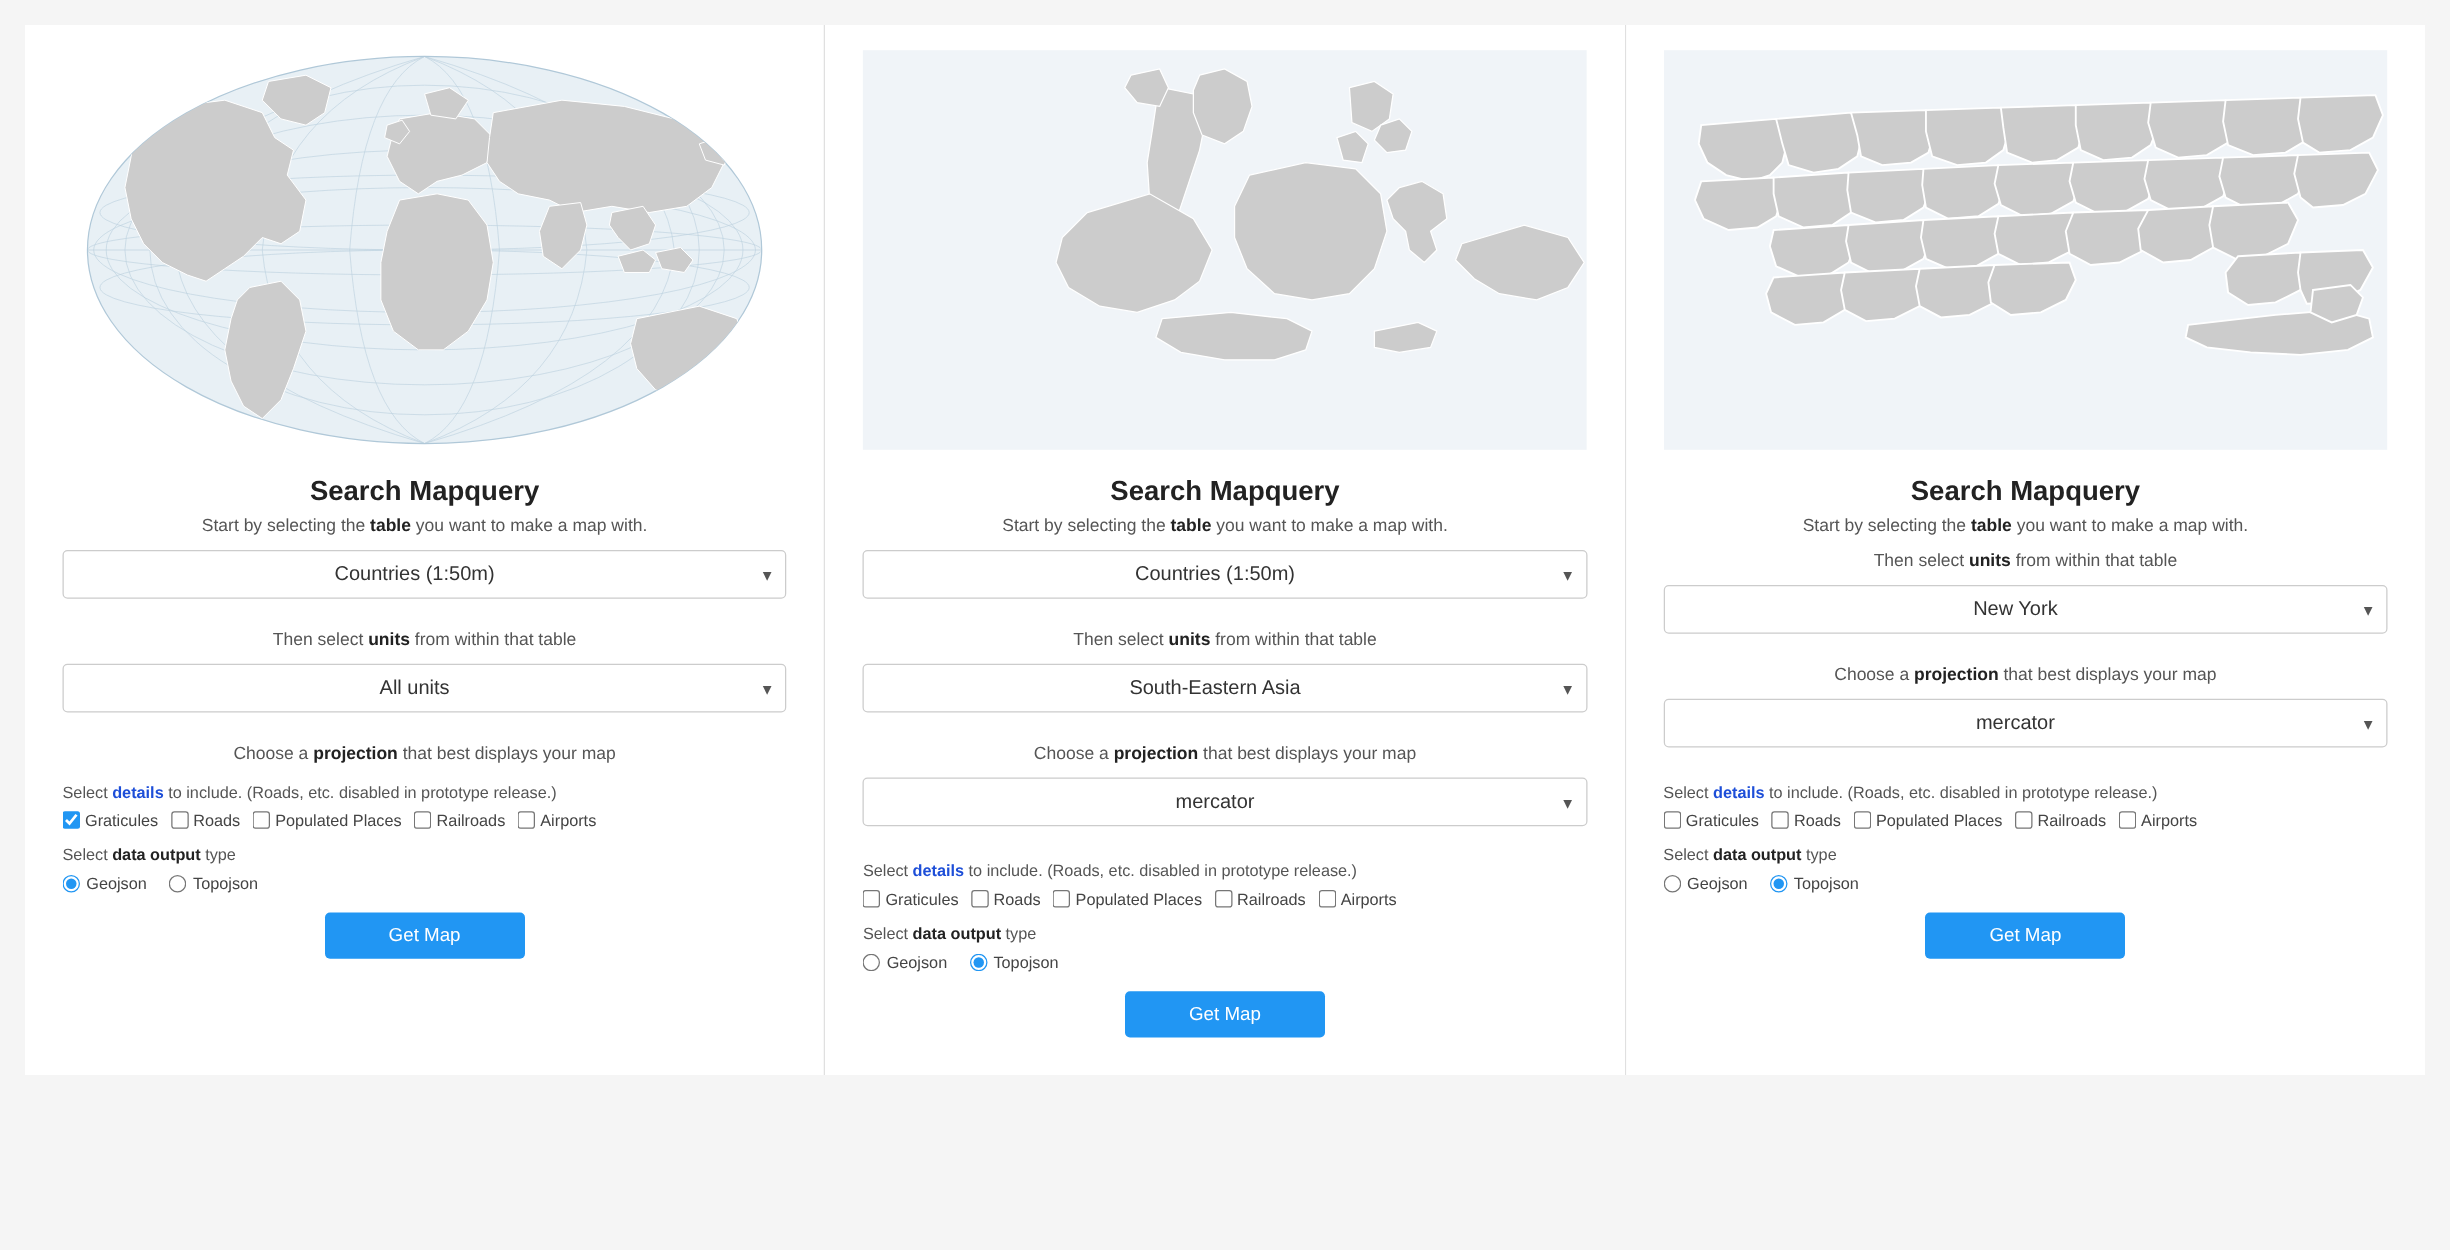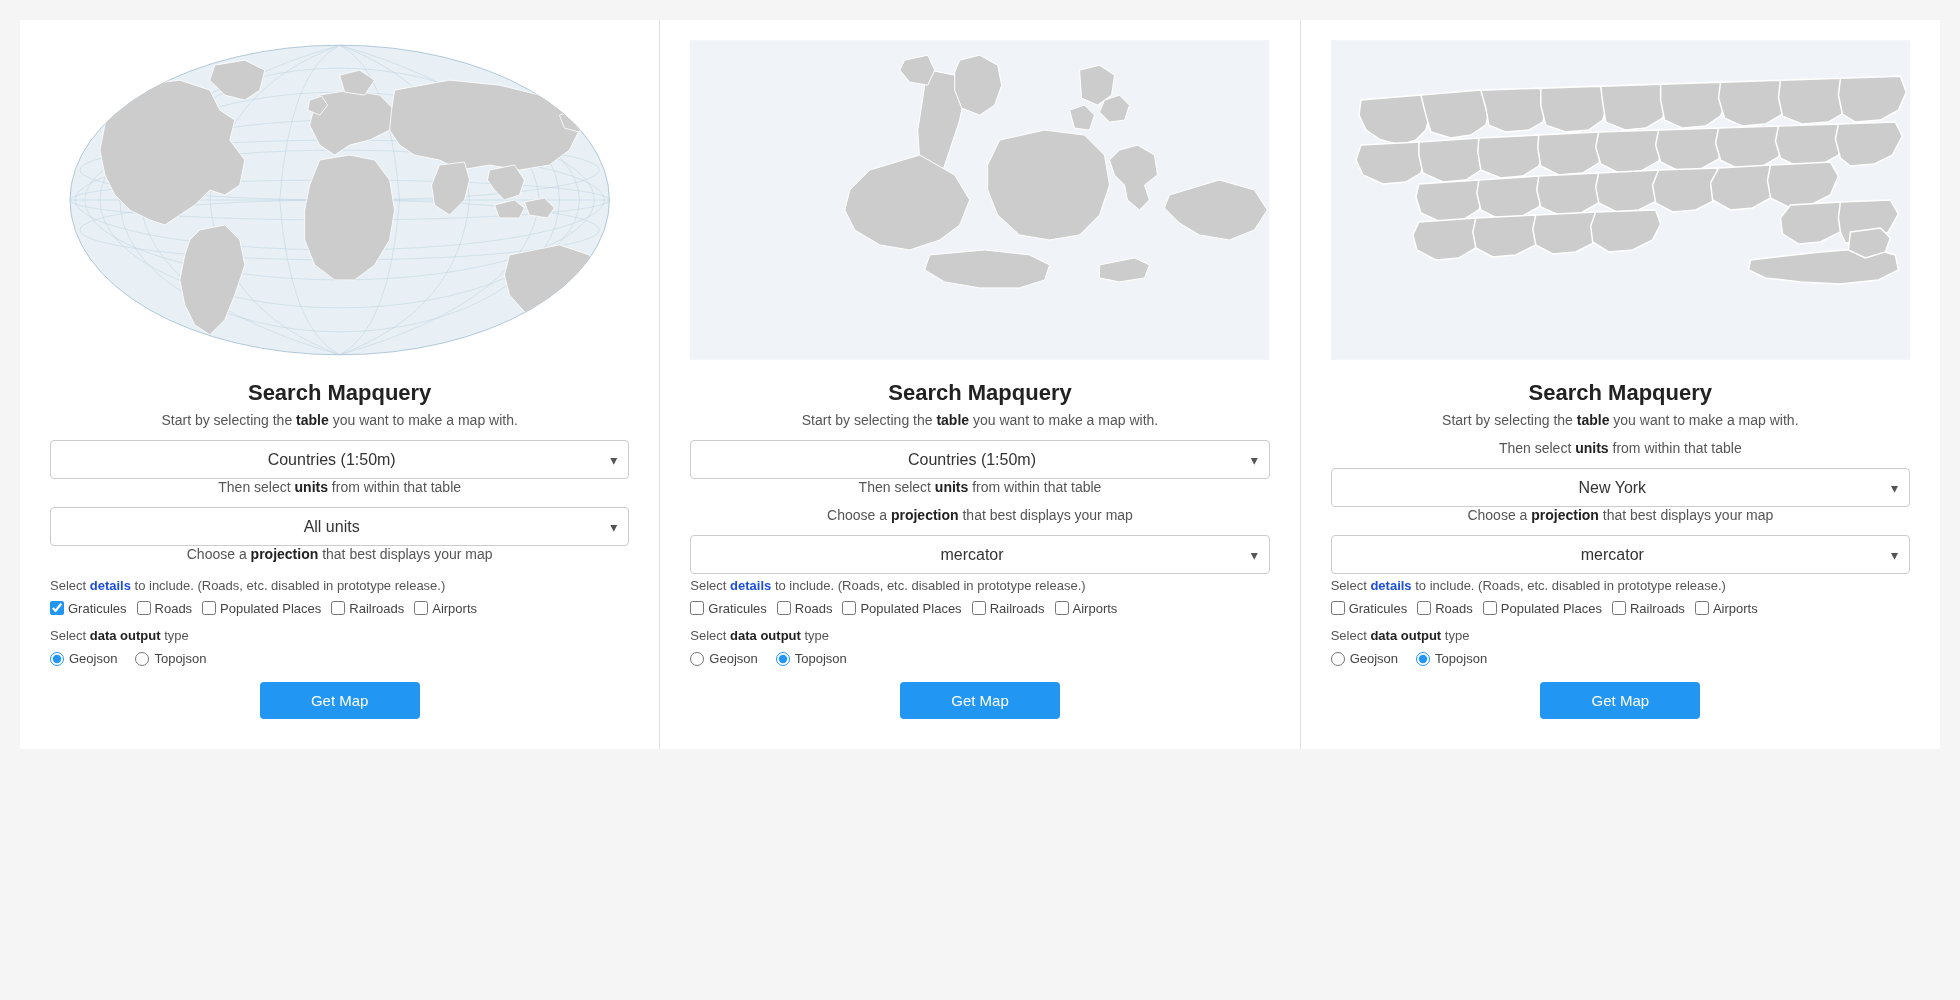--- a/index.html
+++ b/index.html
@@ -54,21 +54,21 @@
       margin-bottom: 12px;
       text-align: center;
     }
     .panel-subtitle b {
       font-weight: 700;
       color: #222;
     }
     .select-wrapper {
       width: 100%;
       position: relative;
-      margin-bottom: 0;
+      margin-bottom: 24px;
     }
     .select-wrapper select {
       width: 100%;
       padding: 10px 30px 10px 14px;
       font-size: 16px;
       border: 1px solid #ccc;
       border-radius: 4px;
       appearance: none;
       background: #fff;
       color: #333;
@@ -324,20 +324,25 @@
       Start by selecting the <b>table</b> you want to make a map with.
     </div>
     <div class="select-wrapper">
       <select>
         <option selected="">Countries (1:50m)</option><option>Countries (1:10m)</option><option>US Counties (1:20m)</option><option>US States</option>
       </select>
     </div>
     <div class="panel-subtitle">
       Then select <b>units</b> from within that table
     </div>
+    <div class="select-wrapper">
+      <select>
+        <option>All units</option><option selected="">South-Eastern Asia</option><option>New York</option>
+      </select>
+    </div>
     <div class="panel-subtitle">
       Choose a <b>projection</b> that best displays your map
     </div>
     <div class="select-wrapper">
       <select>
         <option>kavrayskiy7</option><option selected="">mercator</option><option>albers</option><option>orthographic</option>
       </select>
     </div>
     <div class="details-label">
       Select <b>details</b> to include. (Roads, etc. disabled in prototype release.)

